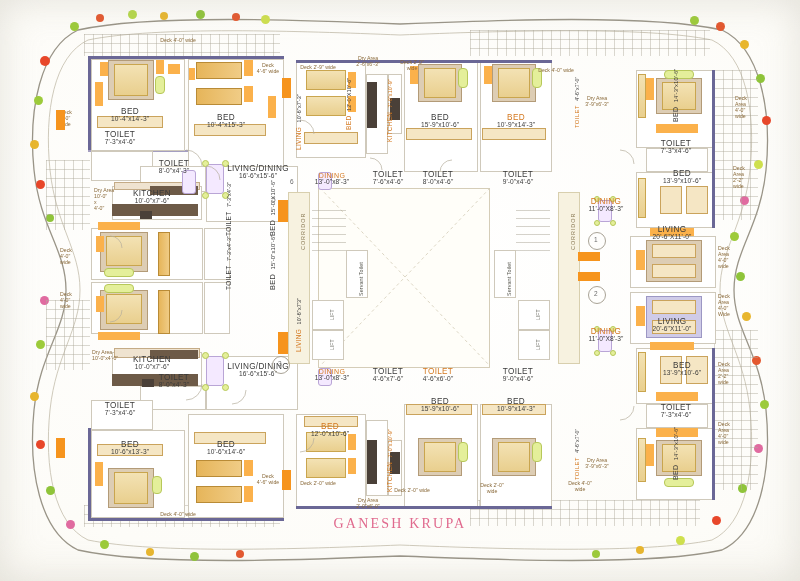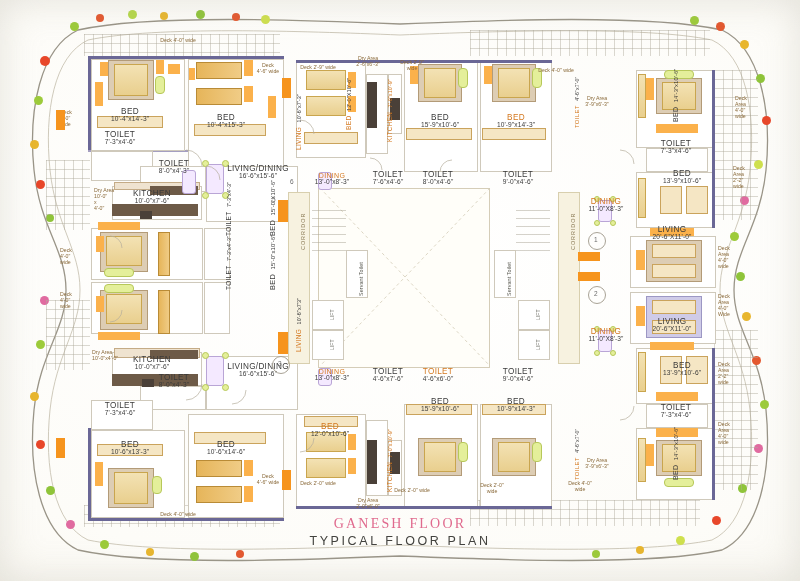--- a/index.html
+++ b/index.html
@@ -664,18 +664,17 @@
       <path d="M620,150 A14,14 0 0 1 634,164"></path>
       <path d="M620,420 A14,14 0 0 0 634,406"></path>
       <path d="M300,120 A14,14 0 0 1 314,134"></path>
       <path d="M300,452 A14,14 0 0 0 314,438"></path>
       <path d="M110,236 A12,12 0 0 1 122,248"></path>
       <path d="M110,322 A12,12 0 0 0 122,310"></path>
     </g>
   </svg>
 
   <div class="title" style="top:516px;">
-    <div class="t1">GANESH   FLOOR</div>
-    <div class="t2">TYPICAL FLOOR PLAN</div>
+    <div class="t1">GANESH   KRUPA</div>
   </div>
 
   <div class="edge-shadow"></div>
 </div>
 
 </body></html>

